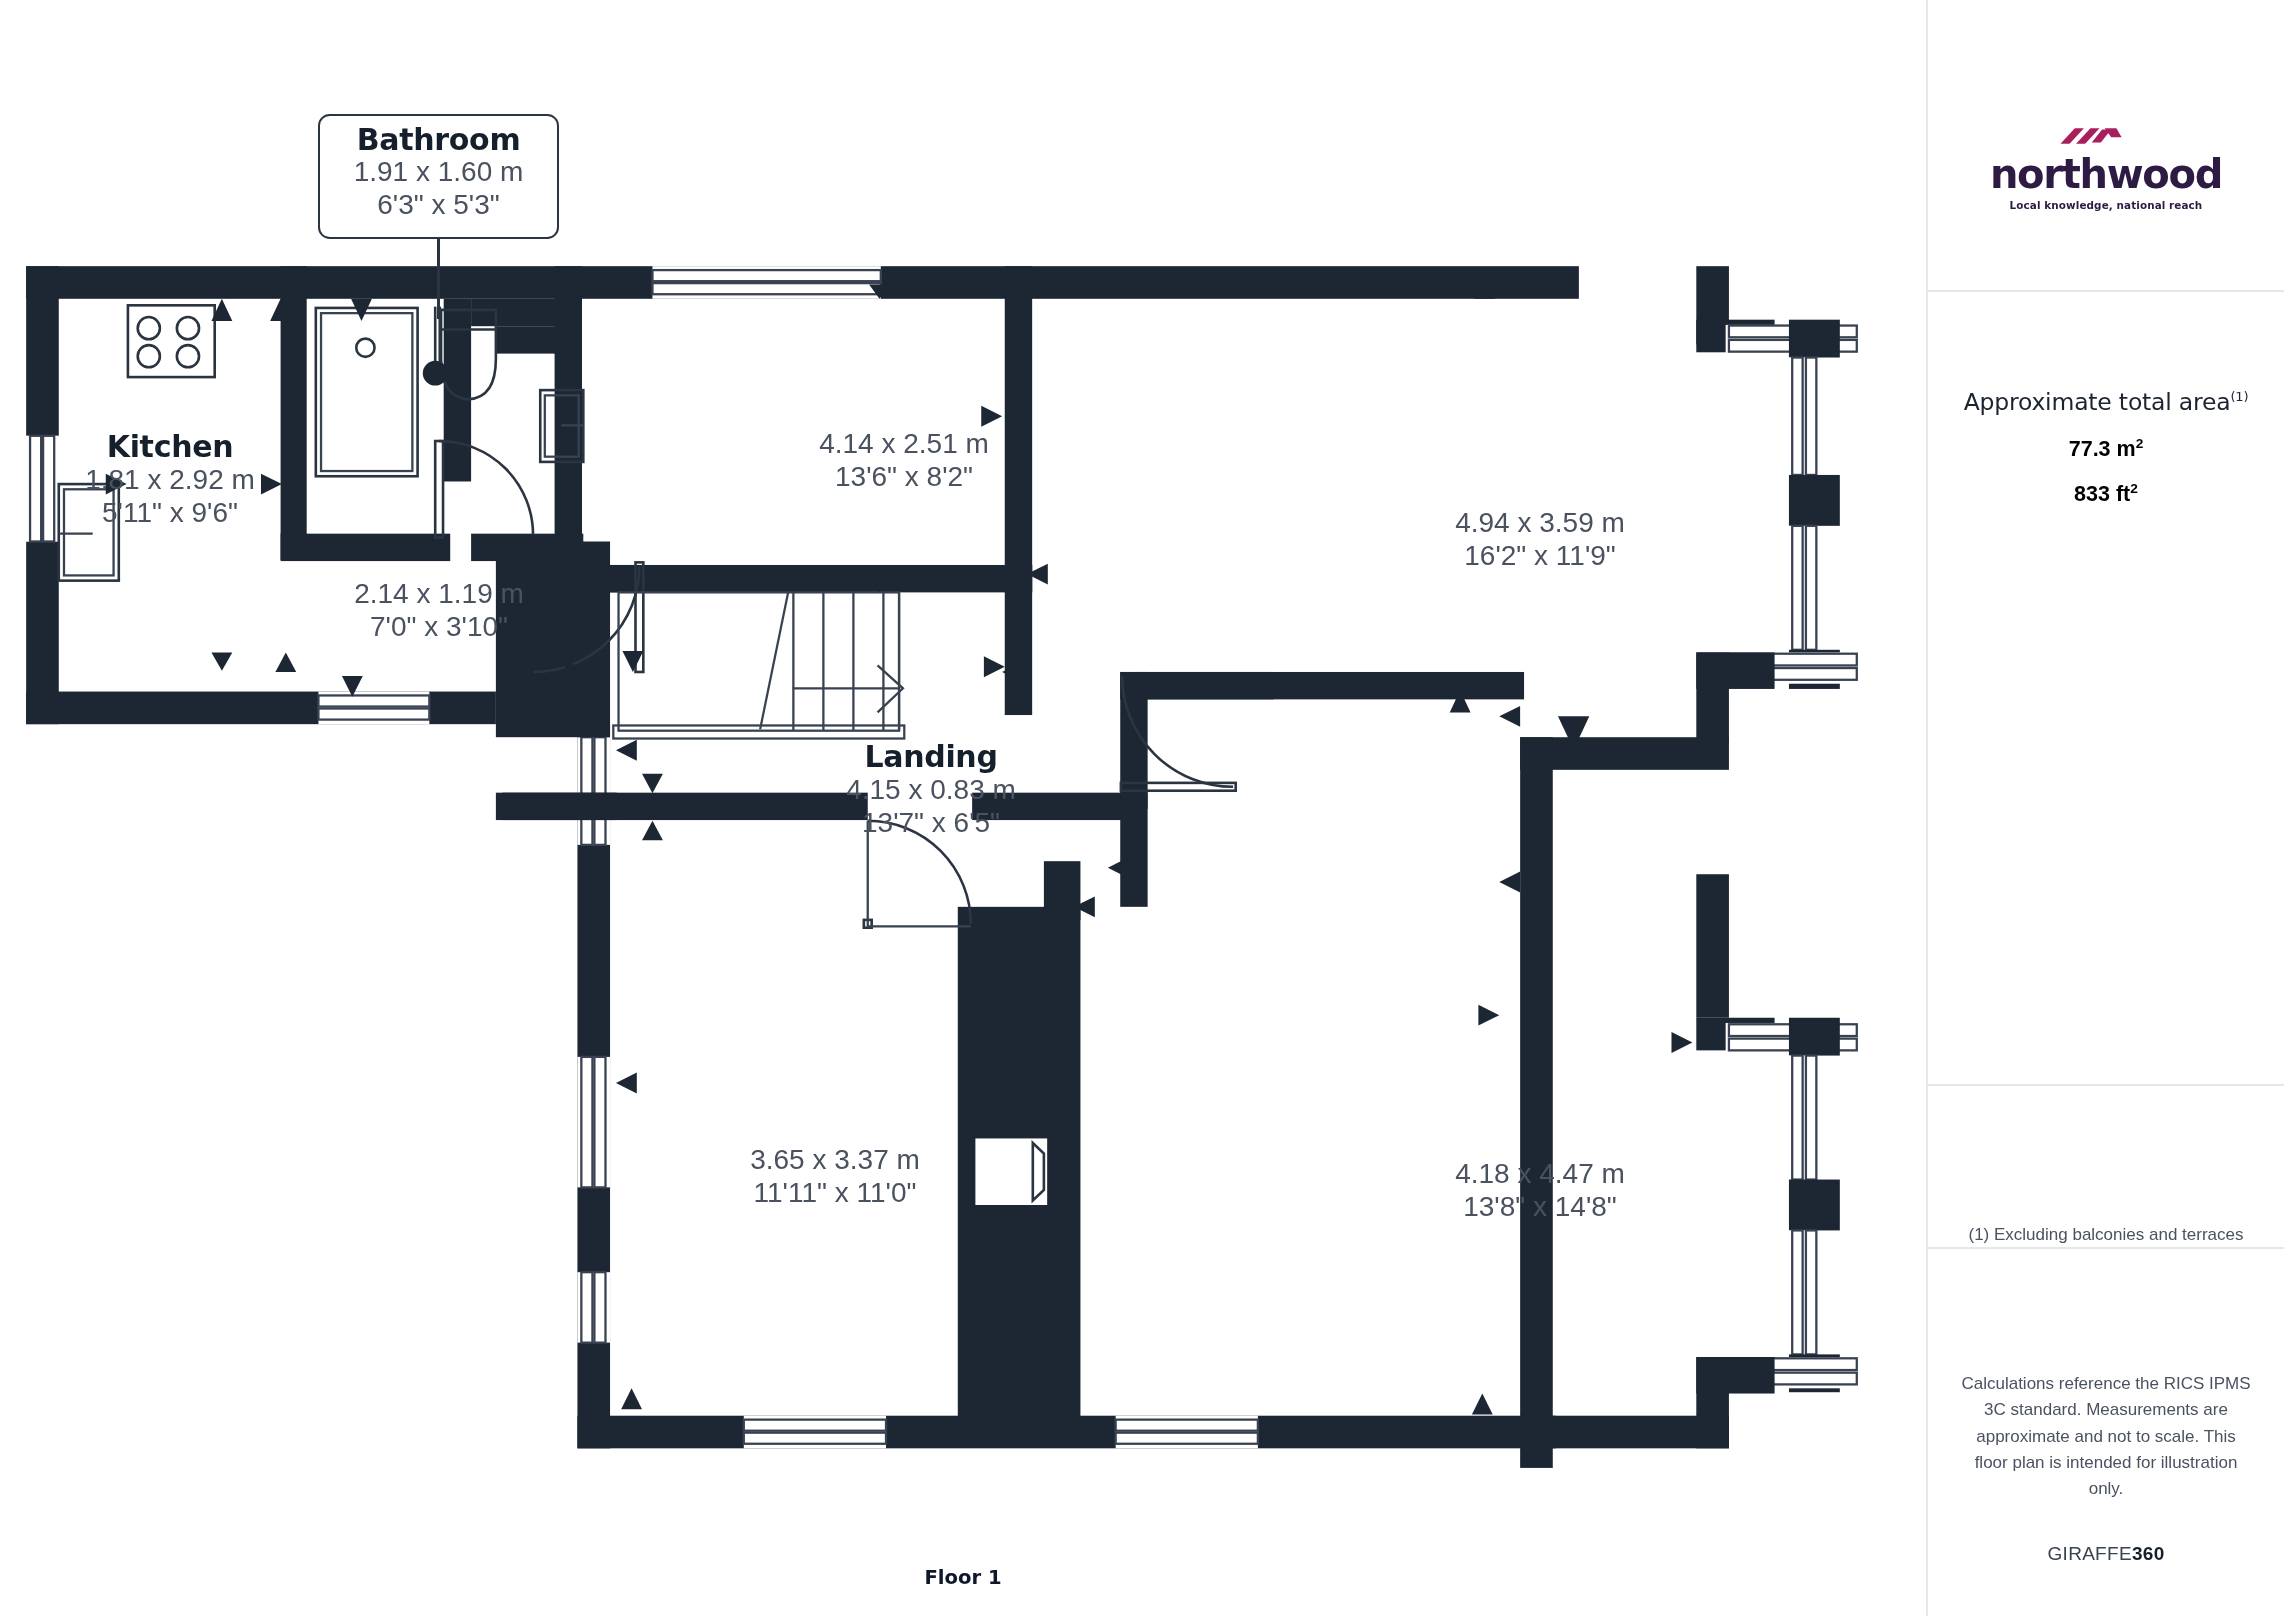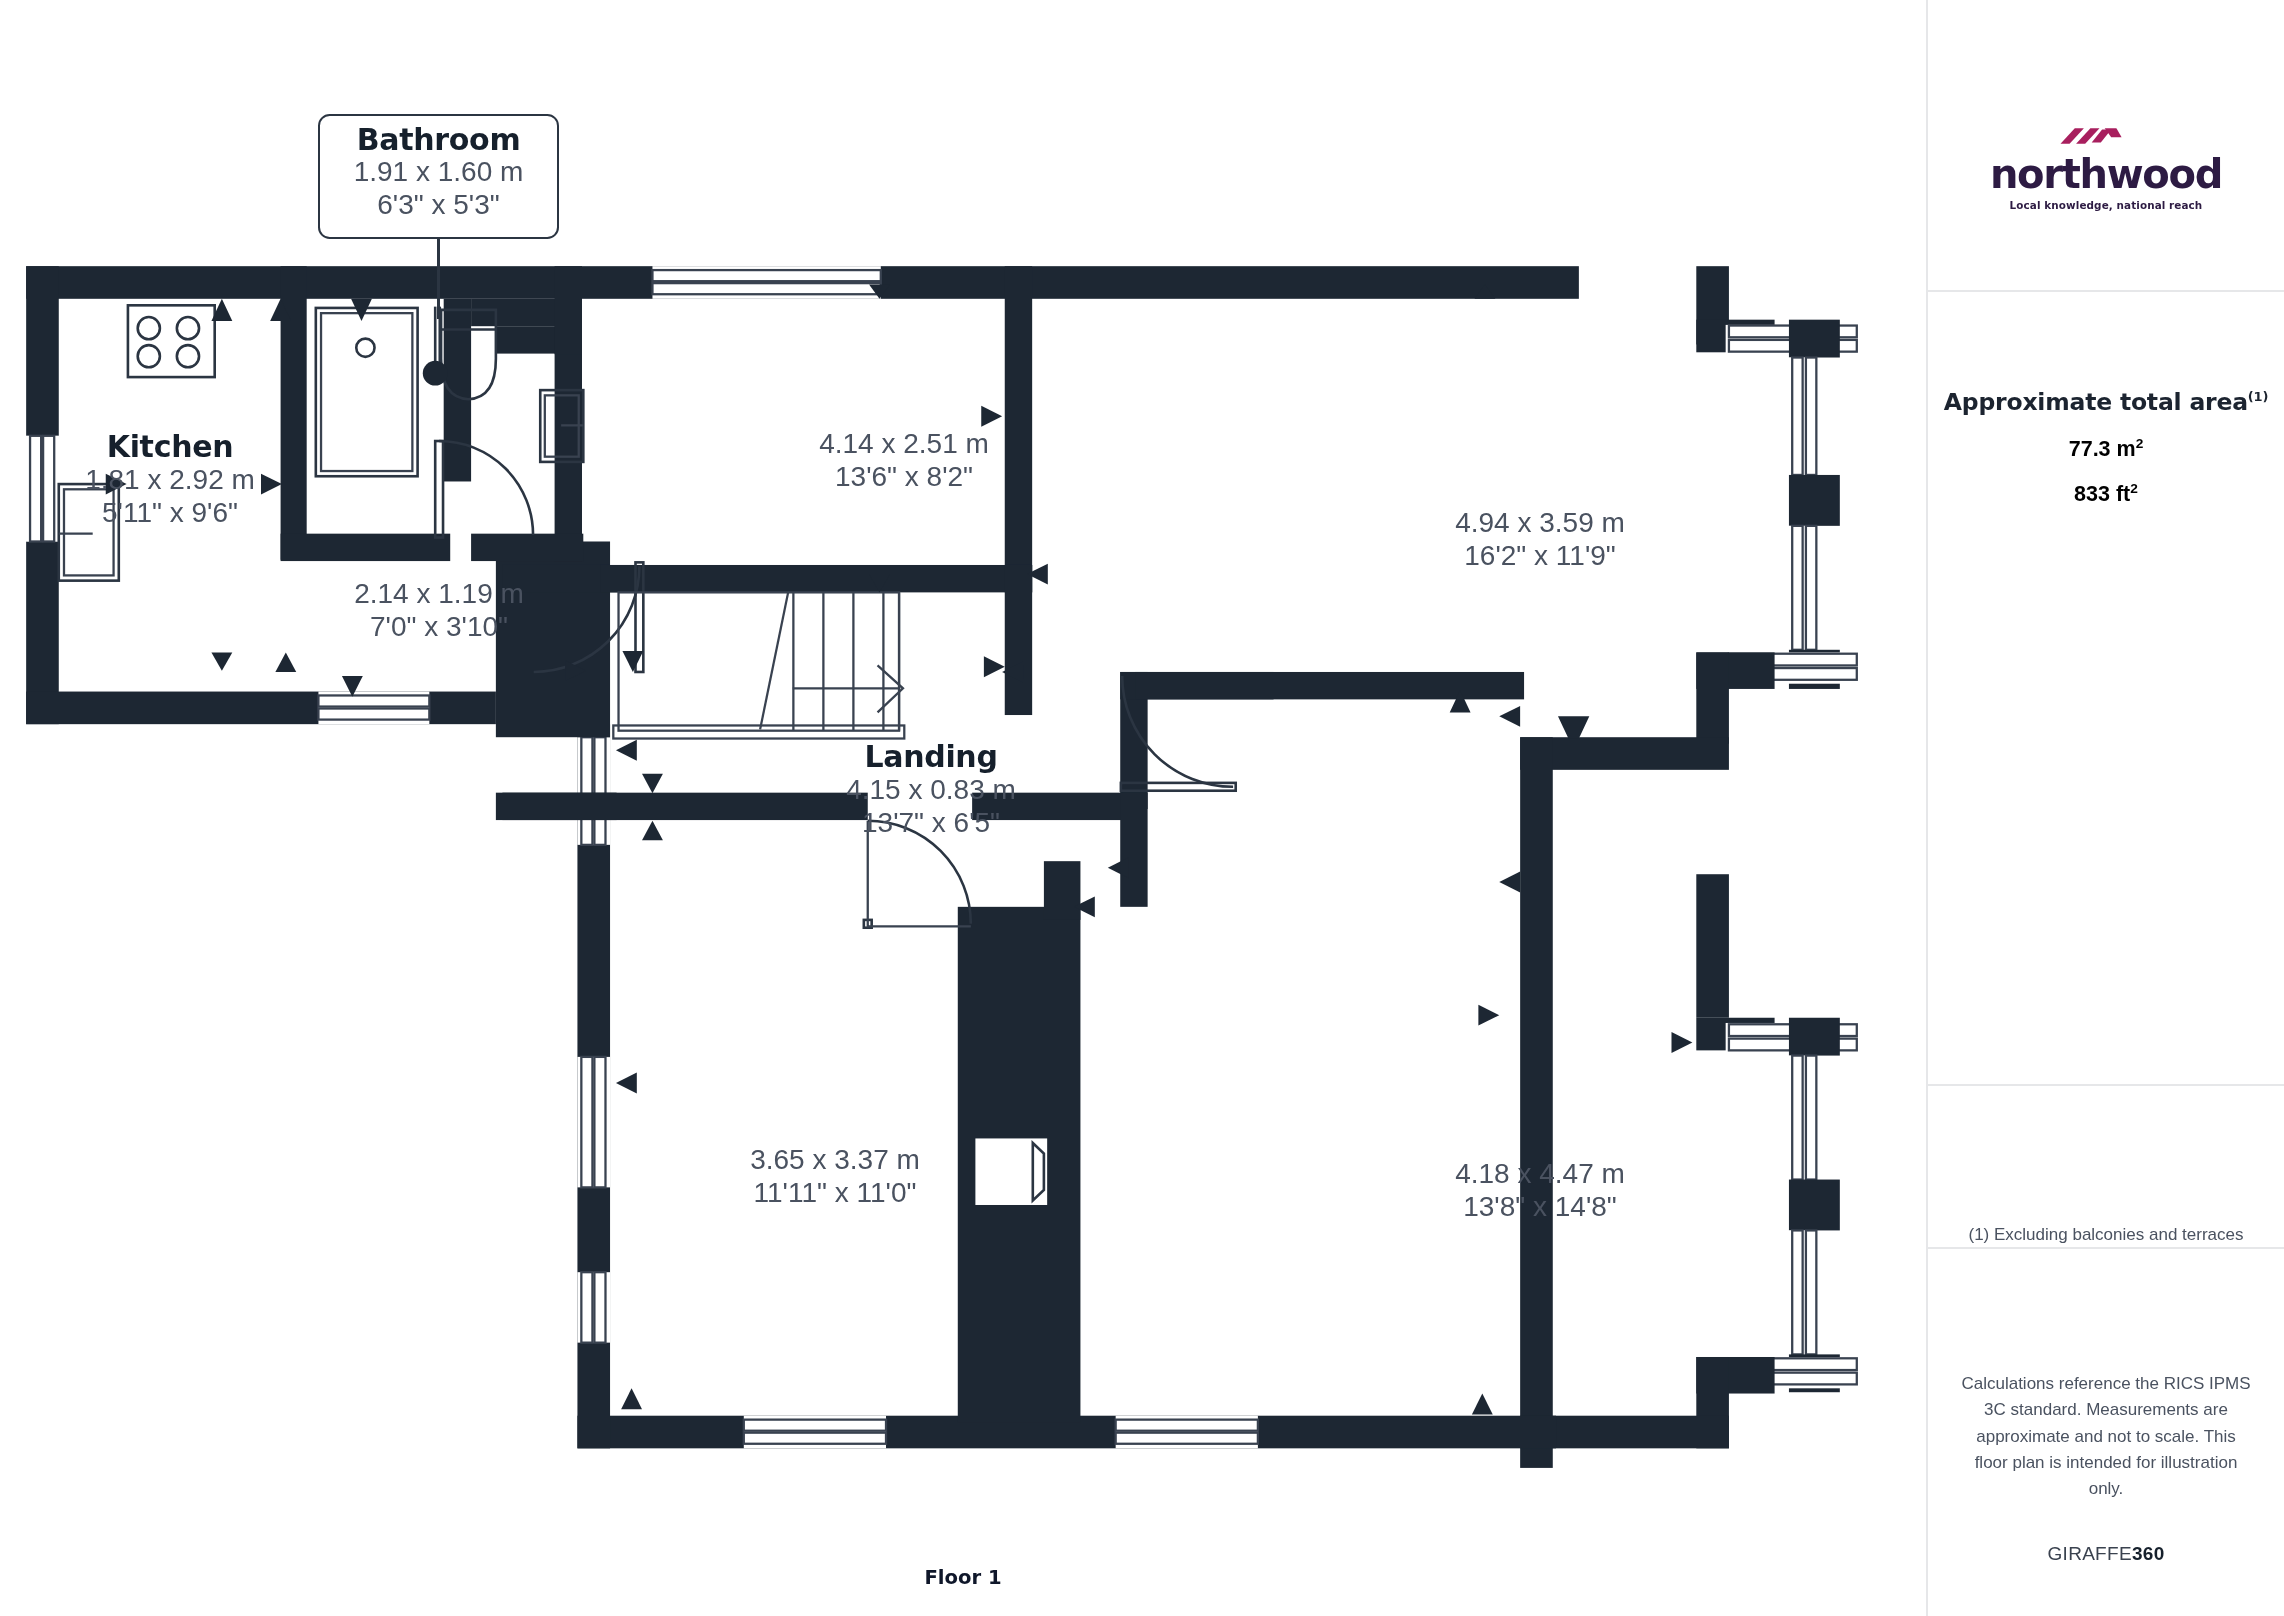--- a/index.html
+++ b/index.html
@@ -87,21 +87,21 @@
     letter-spacing: 0.1px;
     font-family: "DejaVu Sans", sans-serif;
   }
 
   #sb-area-cell {
     height: 750px;
     padding-top: 52px;
   }
   .area-title {
     font-size: 23.5px;
-    font-weight: bold;
+    font-weight: normal;
     color: #1c2430;
     font-family: "DejaVu Sans", sans-serif;
     letter-spacing: -0.2px;
   }
   .area-title sup { font-size: 13px; }
   .area-val {
     font-size: 21.5px;
     color: #000000;
     margin-top: 19.6px;
     font-family: "Liberation Sans", sans-serif;

